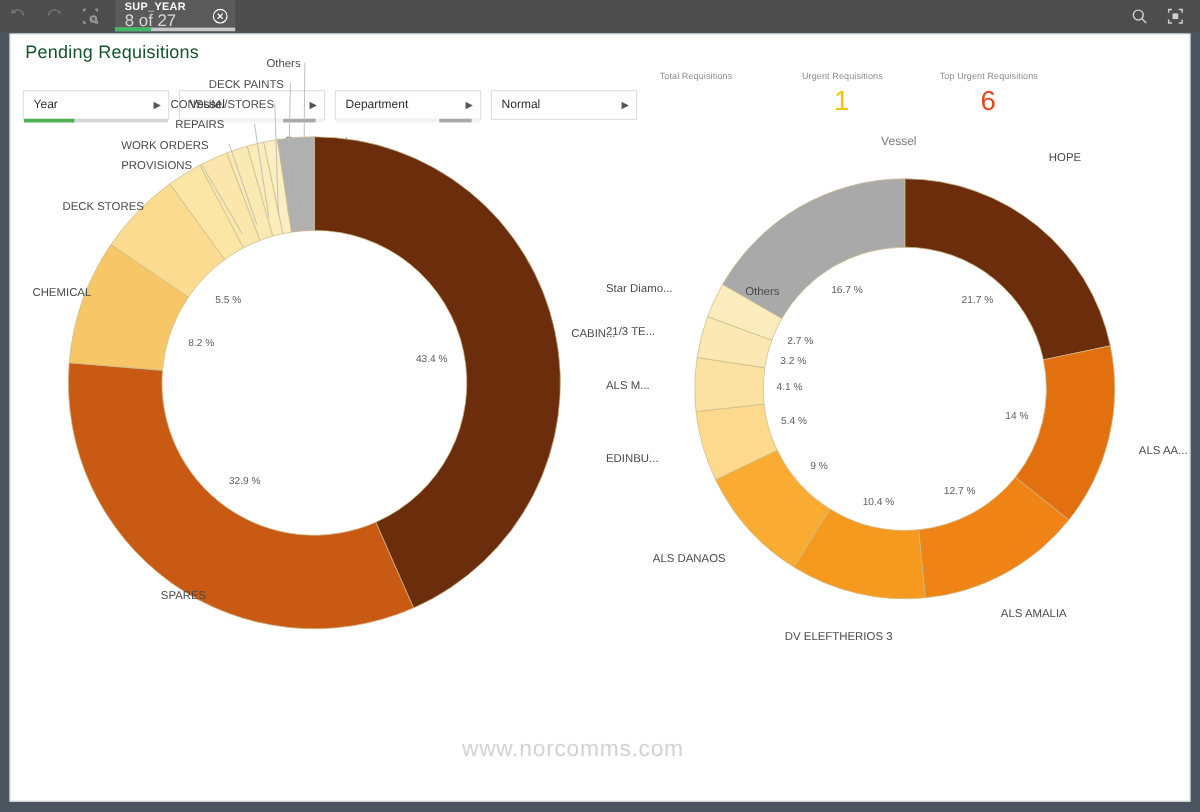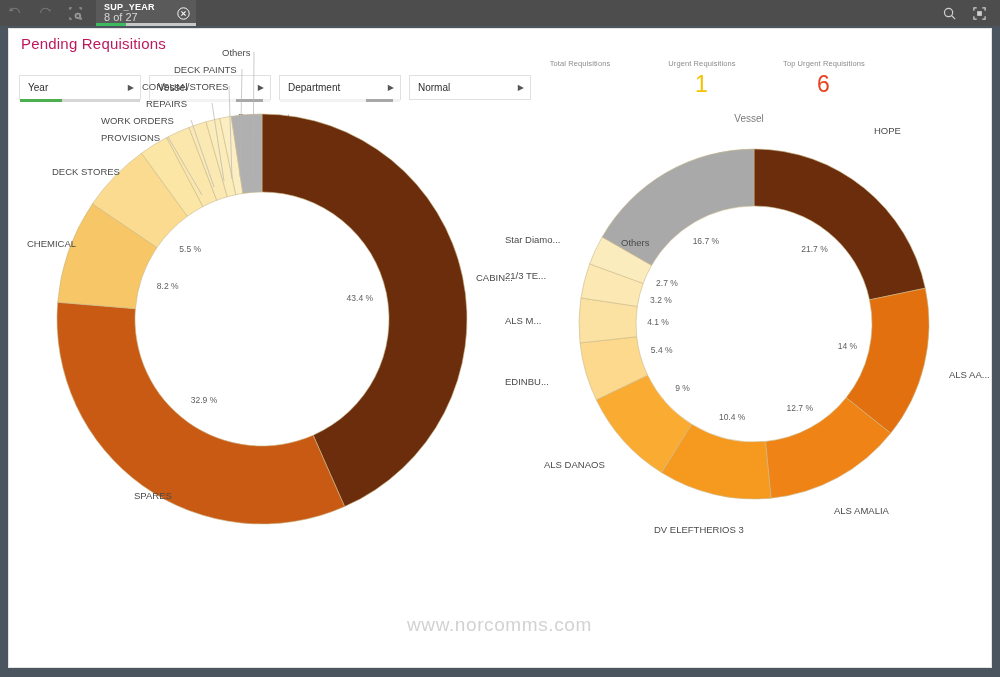--- a/index.html
+++ b/index.html
@@ -30,39 +30,39 @@
     height: 26px; min-width: 100px;
     background: #5a5a5a;
     display: flex; align-items: center;
     padding: 0 6px 0 8px;
     margin-left: 6px;
   }
   .sel-chip-text { flex: 1; line-height: 1.05; }
   .sel-chip-title {
     color: #fff; font-size: 9px; font-weight: bold; letter-spacing: .3px;
   }
-  .sel-chip-sub { color: #d6d6d6; font-size: 11px; }
+  .sel-chip-sub { color: #d6d6d6; font-size: 14px; }
   .sel-chip-close { margin-left: 10px; display: flex; align-items: center; }
   .sel-bar {
     position: absolute; left: 0; bottom: 0; height: 3px; width: 100%;
     background: #c8c8c8;
   }
   .sel-bar-fill { height: 3px; background: #3dbb5e; }
   .tb-spacer { flex: 1; }
 
   
   .sheet {
     position: absolute; left: 8px; top: 28px;
     width: 984px; height: 640px;
     background: #fff;
     border: 1px solid #e3e3e0;
   }
   .sheet-title {
     position: absolute; left: 12px; top: 6px;
-    font-size: 15px; color: #be185d; letter-spacing: .2px;
+    font-size: 15px; color: #14532d; letter-spacing: .2px;
   }
 
   
   .filters { position: absolute; left: 10px; top: 46px; display: flex; gap: 8px; }
   .filter {
     position: relative;
     width: 122px; height: 25px;
     background: #fff; border: 1px solid #e0e0e0;
     display: flex; align-items: center; padding: 0 6px 0 8px;
   }
@@ -88,21 +88,21 @@
   .chart-title {
     position: absolute; font-size: 10px; color: #7a7a7a; text-align: center;
   }
   .donut-wrap { position: absolute; }
   .donut-wrap svg { display: block; overflow: visible; }
   .pct { font-size: 8.5px; fill: #5e5e5e; font-family: "Liberation Sans", sans-serif; }
   .cat { font-size: 9.5px; fill: #4a4a4a; font-family: "Liberation Sans", sans-serif; }
   .leader { stroke: #b5b5b5; stroke-width: .7; fill: none; }
 
   .watermark {
-    position: absolute; left: 398px; top: 585px;
+    position: absolute; left: 376px; top: 585px;
     font-size: 19px; color: #d2d2d2; letter-spacing: .6px;
   }
 </style>
 </head>
 <body>
 
 <div id="app">
 
   <div class="toolbar">
     <div class="tb-icon">

